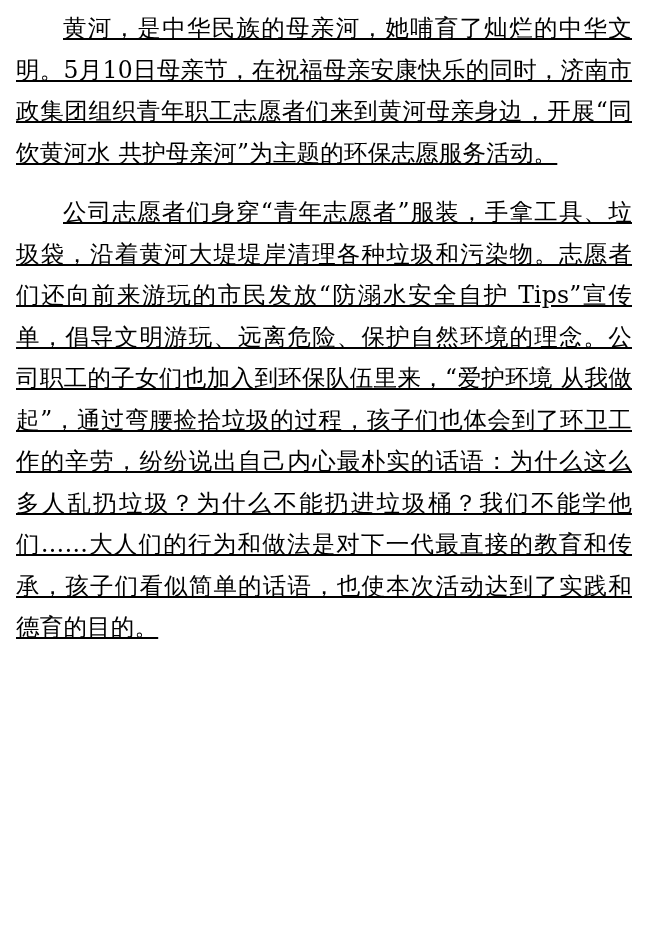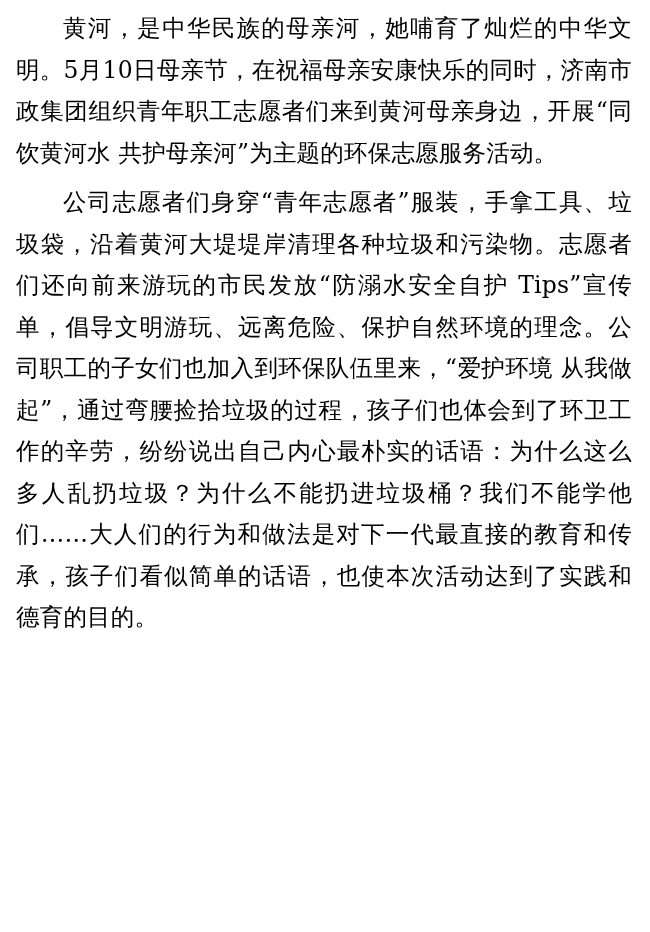--- a/index.html
+++ b/index.html
@@ -13,35 +13,36 @@
     font-family: "DejaVu Serif", "Liberation Serif", serif;
     color: #000000;
     overflow: hidden;
   }
   .page {
     position: relative;
     width: 650px;
     height: 932px;
     box-sizing: border-box;
     padding: 8px 18px 0 16px;
+    text-decoration: underline;
   }
   .doc-body {
     font-size: 23.5px;
     line-height: 41.5px;
     text-align: justify;
     text-justify: inter-ideograph;
     letter-spacing: 0.2px;
   }
   .para {
     margin: 0 0 0 0;
     text-indent: 2em;
     white-space: normal;
   }
   .para + .para {
-    margin-top: 8px;
+    margin-top: 18px;
   }
 </style>
 </head>
 <body>
 
 <div class="page">
   <div class="doc-body">
     <p class="para">黄河，是中华民族的母亲河，她哺育了灿烂的中华文明。5月10日母亲节，在祝福母亲安康快乐的同时，济南市政集团组织青年职工志愿者们来到黄河母亲身边，开展“同饮黄河水 共护母亲河”为主题的环保志愿服务活动。</p>
     <p class="para">公司志愿者们身穿“青年志愿者”服装，手拿工具、垃圾袋，沿着黄河大堤堤岸清理各种垃圾和污染物。志愿者们还向前来游玩的市民发放“防溺水安全自护 Tips”宣传单，倡导文明游玩、远离危险、保护自然环境的理念。公司职工的子女们也加入到环保队伍里来，“爱护环境 从我做起”，通过弯腰捡拾垃圾的过程，孩子们也体会到了环卫工作的辛劳，纷纷说出自己内心最朴实的话语：为什么这么多人乱扔垃圾？为什么不能扔进垃圾桶？我们不能学他们……大人们的行为和做法是对下一代最直接的教育和传承，孩子们看似简单的话语，也使本次活动达到了实践和德育的目的。</p>
   </div>

